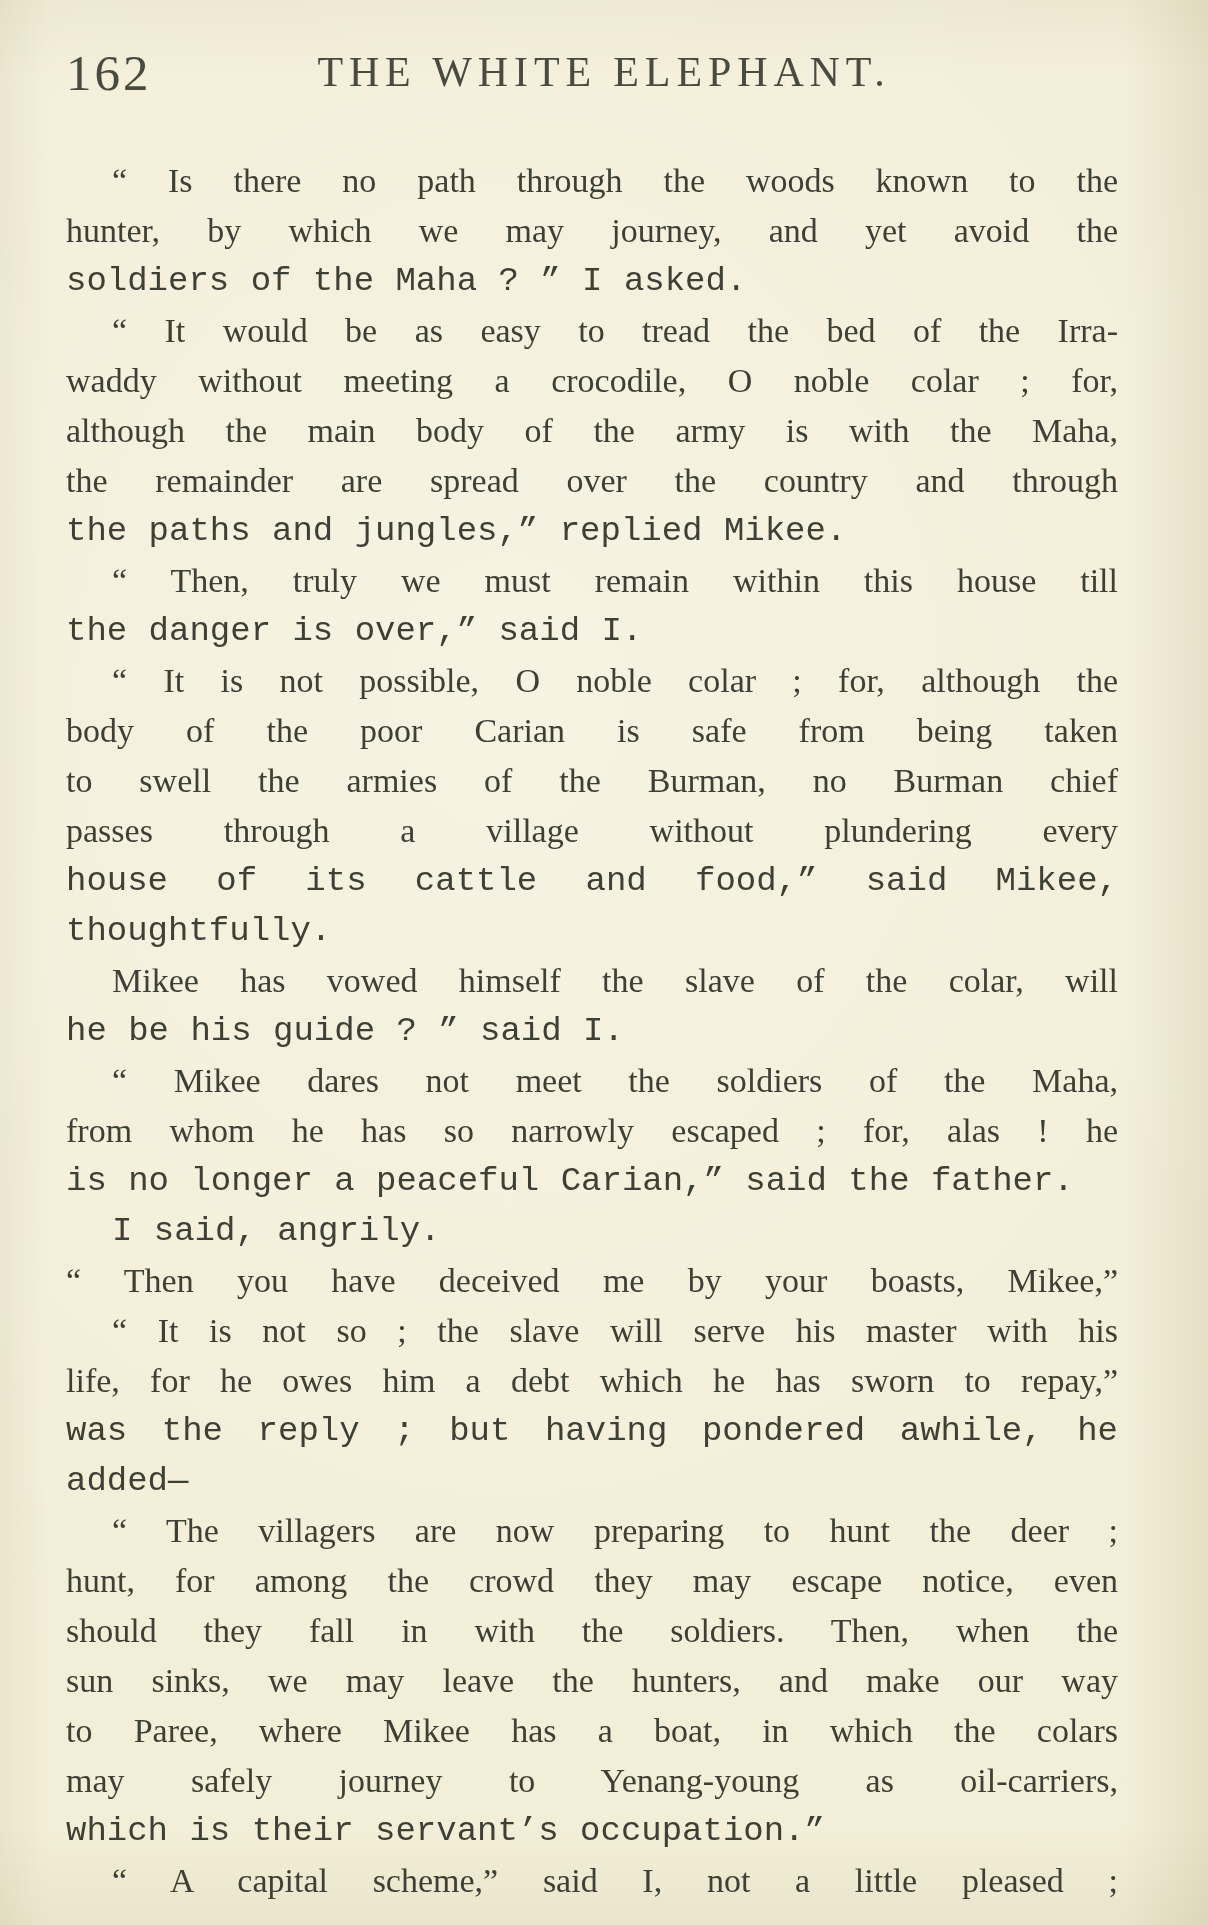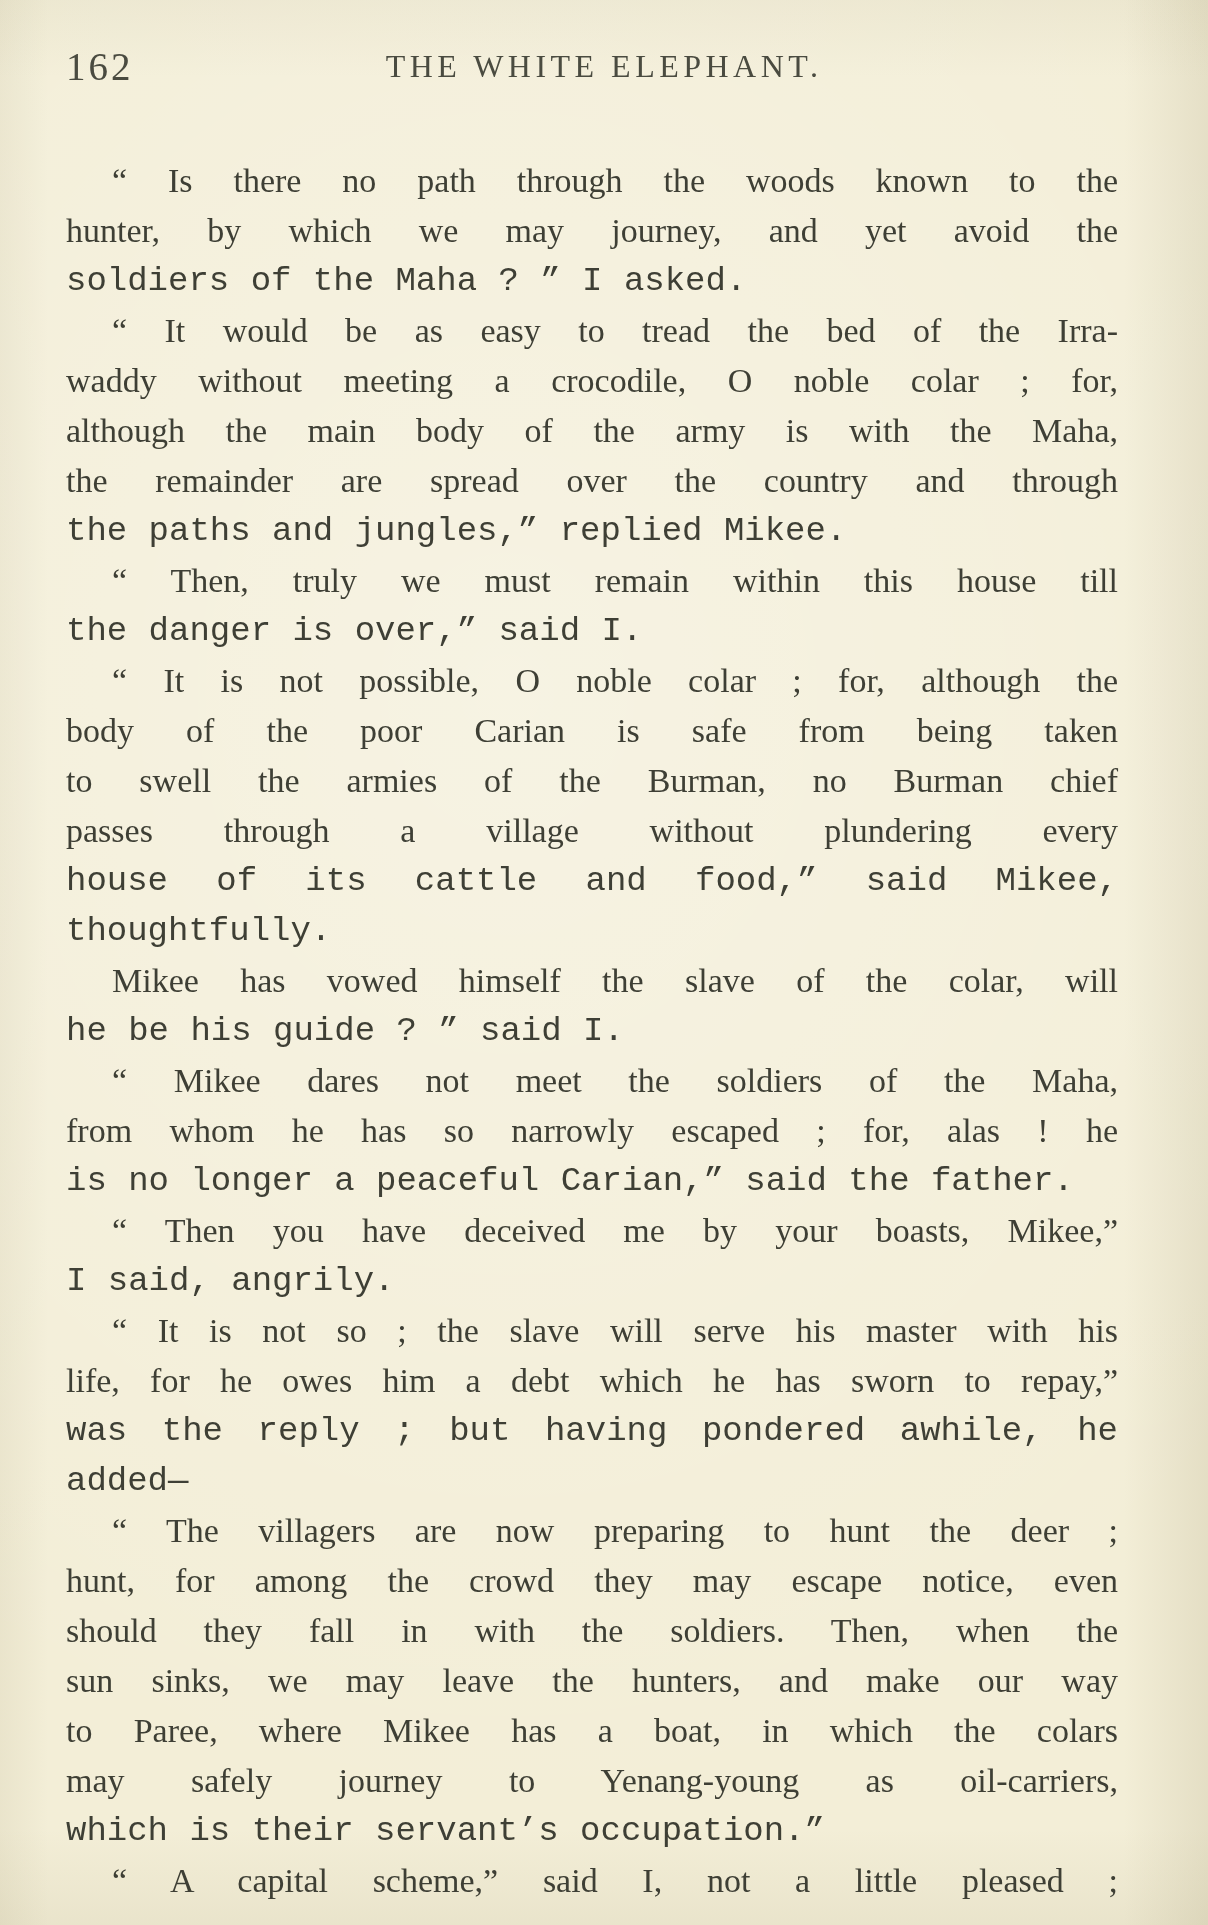--- a/index.html
+++ b/index.html
@@ -27,28 +27,28 @@
   }
   .head {
     position: relative;
     padding-top: 46px;
     height: 100px;
   }
   .pageno {
     position: absolute;
     left: 66px;
     top: 44px;
-    font-size: 39px;
+    font-size: 51px;
     letter-spacing: 3px;
     color: var(--ink-soft);
   }
   .title {
     display: block;
     text-align: center;
-    font-size: 32px;
+    font-size: 42px;
     letter-spacing: 0.14em;
     color: var(--ink-soft);
     padding-top: 2px;
     white-space: nowrap;
   }
   .body {
     margin: 56px 90px 0 66px; 
     font-size: 34px;
     line-height: 50px;
   }
@@ -101,22 +101,22 @@
       <div class="para">
         <div class="line">Mikee has vowed himself the slave of the colar, will</div>
         <div class="line last">he be his guide ? ” said I.</div>
       </div>
       <div class="para">
         <div class="line">“ Mikee dares not meet the soldiers of the Maha,</div>
         <div class="line">from whom he has so narrowly escaped ; for, alas ! he</div>
         <div class="line last">is no longer a peaceful Carian,” said the father.</div>
       </div>
       <div class="para">
+        <div class="line last">I said, angrily.</div>
         <div class="line">“ Then you have deceived me by your boasts, Mikee,”</div>
-        <div class="line last">I said, angrily.</div>
       </div>
       <div class="para">
         <div class="line">“ It is not so ; the slave will serve his master with his</div>
         <div class="line">life, for he owes him a debt which he has sworn to repay,”</div>
         <div class="line last">was the reply ; but having pondered awhile, he added—</div>
       </div>
       <div class="para">
         <div class="line">“ The villagers are now preparing to hunt the deer ;</div>
         <div class="line">hunt, for among the crowd they may escape notice, even</div>
         <div class="line">should they fall in with the soldiers.  Then, when the</div>

